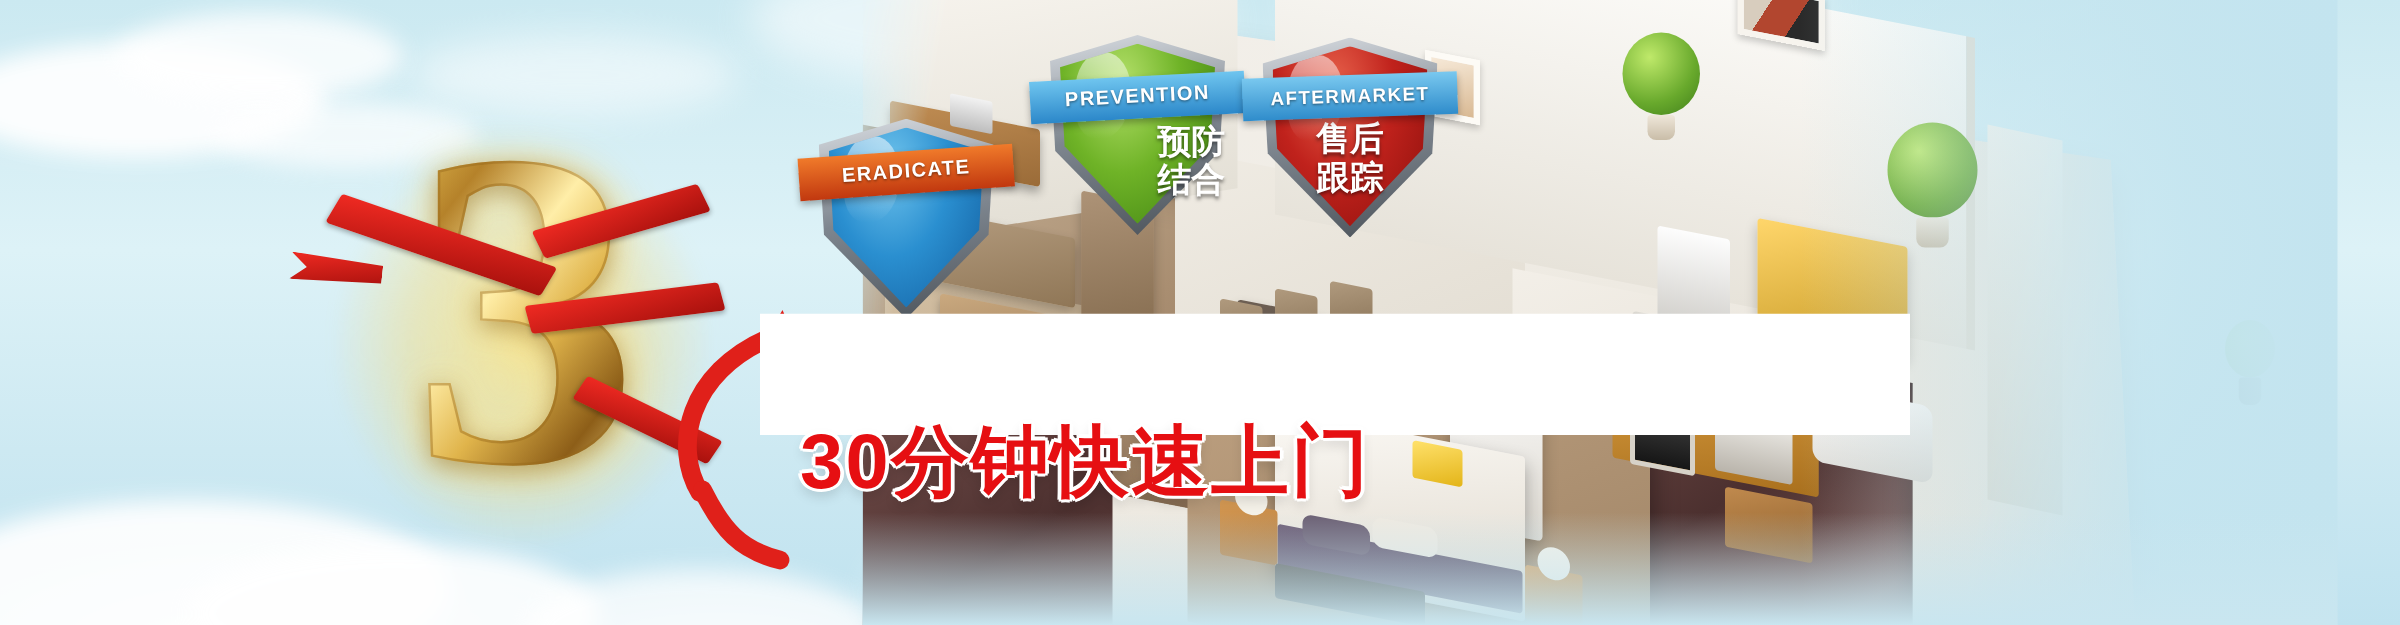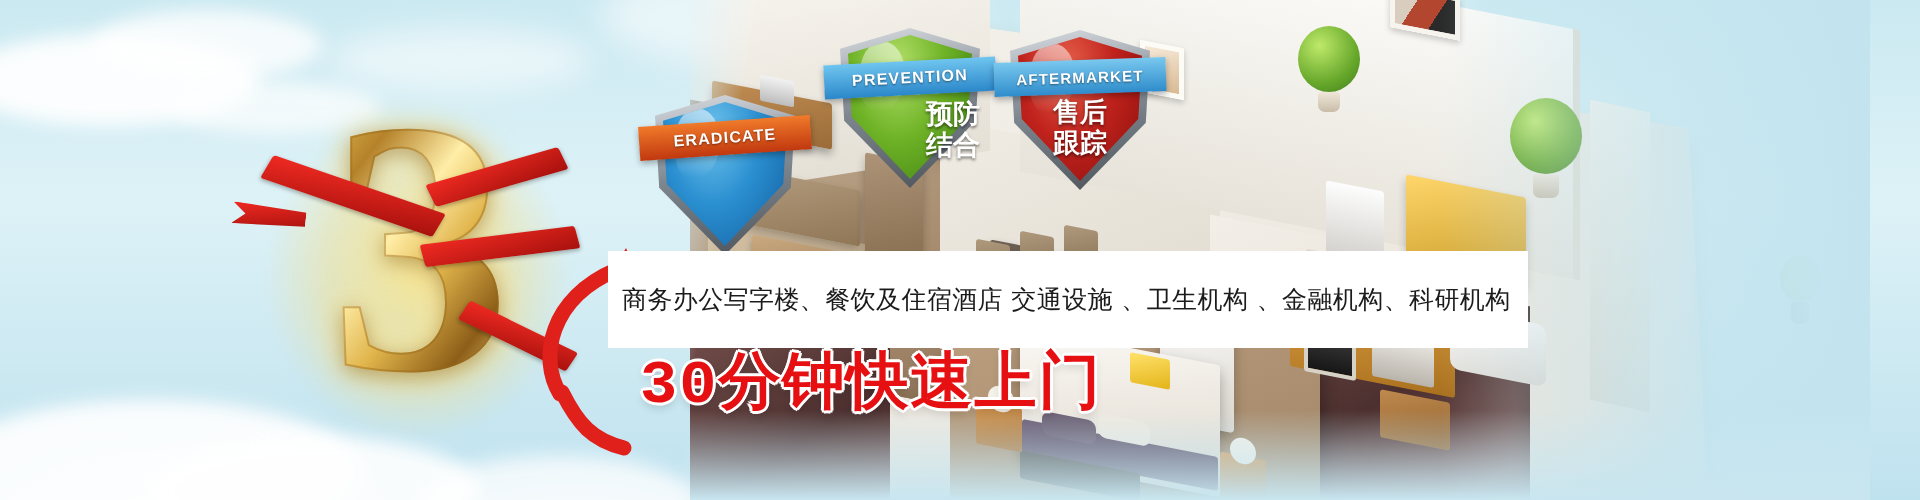--- a/index.html
+++ b/index.html
@@ -195,22 +195,22 @@
 
   
   .specbox { position:absolute; left:608px; top:251px; width:920px; height:97px;
              background:#fff; display:flex; flex-direction:column;
              justify-content:center; padding:4px 0 4px 14px; }
   .specline { font-family:"DejaVu Sans","Liberation Sans",sans-serif;
               font-size:25px; line-height:46px; color:#1b1b1b; letter-spacing:.4px;
               white-space:nowrap; }
 
   
-  .headline { position:absolute; left:640px; top:352px;
-              font-family:Liberation Mono, monospace;
+  .headline { position:absolute; left:640px; top:336px;
+              font-family:Liberation Sans, sans-serif;
               font-weight:bold; font-size:62px; line-height:68px; letter-spacing:2px;
               color:#e60f12;
               text-shadow:
                  -2px -2px 0 #fff, 2px -2px 0 #fff, -2px 2px 0 #fff, 2px 2px 0 #fff,
                  -3px 0 0 #fff, 3px 0 0 #fff, 0 -3px 0 #fff, 0 3px 0 #fff,
                  0 5px 10px rgba(0,0,0,.18); text-align: center; }
 
   
   .shield { position:absolute; width:140px; height:160px; }
   .shield .rim { position:absolute; inset:0;
@@ -392,18 +392,17 @@
         <div class="gloss"></div>
       </div>
     <div class="cn">
       <div>售后</div>
       <div>跟踪</div>
     </div>
     <div class="band">AFTERMARKET</div>
   </div>
 
   <div class="specbox">
-    <div class="specline">商务办公写字楼、餐饮及住宿酒店 交通设施 、卫生机构 、金融机构、科研机构</div>
   </div>
 
   <div class="headline">30分钟快速上门</div>
 
 </div>
 
 </body></html>

